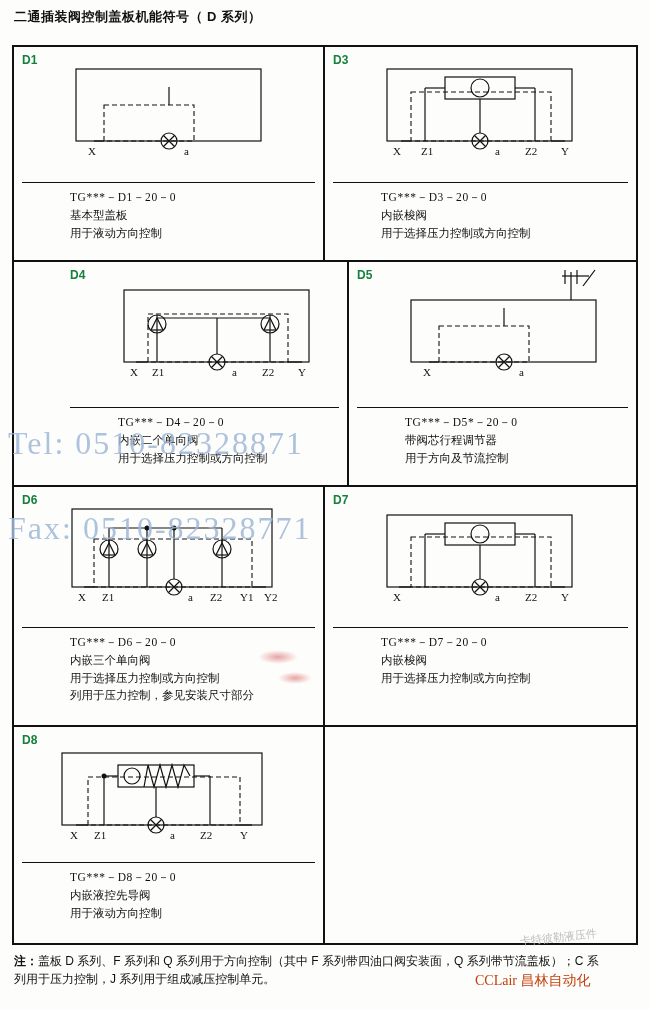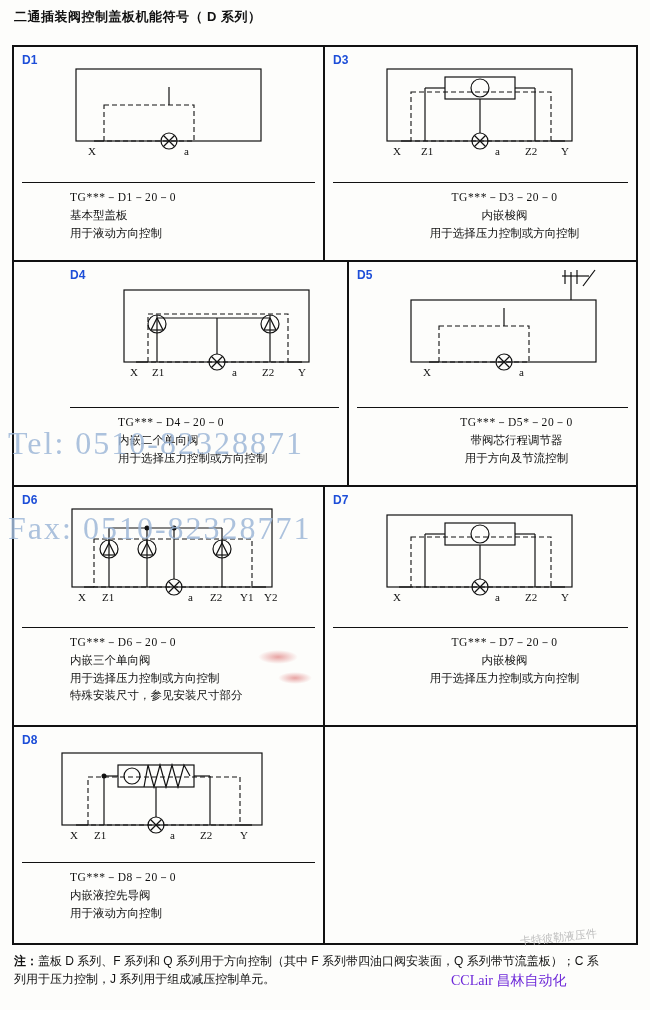--- a/index.html
+++ b/index.html
@@ -43,29 +43,29 @@
     border-bottom: 2px solid #111;
   }
   .row:last-child { border-bottom: none; }
   .cell {
     position: relative;
     box-sizing: border-box;
     width: 50%;
     border-right: 2px solid #111;
     padding: 0;
   }
-  .cell:last-child { border-right: none; text-align: center; }
+  .cell:last-child { border-right: none; }
 
   .cell-code {
     position: absolute;
     top: 6px;
     left: 8px;
     font-size: 12px;
     font-weight: bold;
-    color: #1d4ed8;
+    color: #15803d;
   }
   .sym-area {
     height: 135px;
     position: relative;
   }
   .divider {
     height: 0;
     border-top: 1.5px solid #111;
     margin: 0 8px;
   }
@@ -102,23 +102,23 @@
     font-size: 32px;
     letter-spacing: 2px;
     white-space: nowrap;
     pointer-events: none;
   }
   .wm1 { top: 425px; left: 8px; }
   .wm2 { top: 510px; left: 8px; }
   .wm-logo {
     position: absolute;
     top: 972px;
-    left: 451px;
+    left: 475px;
     font-size: 14px;
-    color: #6d28d9;
+    color: #c2410c;
     font-family: "Liberation Serif", serif;
     pointer-events: none;
   }
   .wm-faint {
     position: absolute;
     top: 930px;
     left: 520px;
     font-size: 11px;
     color: #bdbdbd;
     transform: rotate(-6deg);
@@ -309,21 +309,21 @@
             <text class="lbl-t" x="196" y="114">Z2</text>
             <text class="lbl-t" x="226" y="114">Y1</text>
             <text class="lbl-t" x="250" y="114">Y2</text>
           </svg>
         </div>
         <div class="divider"></div>
         <div class="desc">
           <div class="mono">TG***－D6－20－0</div>
           <div>内嵌三个单向阀</div>
           <div>用于选择压力控制或方向控制</div>
-          <div>特殊安装尺寸，参见安装尺寸部分</div>
+          <div>列用于压力控制，参见安装尺寸部分</div>
         </div>
       </div>
       <div class="cell">
         <div class="cell-code">D7</div>
         <div class="sym-area" style="height:140px;">
           <svg width="311" height="140" viewBox="0 0 311 140">
             <rect class="l" x="62" y="28" width="185" height="72"></rect>
             <rect class="ld" x="86" y="50" width="140" height="50"></rect>
             <rect class="l" x="120" y="36" width="70" height="22"></rect>
             <circle class="l" cx="155" cy="47" r="9"></circle>

